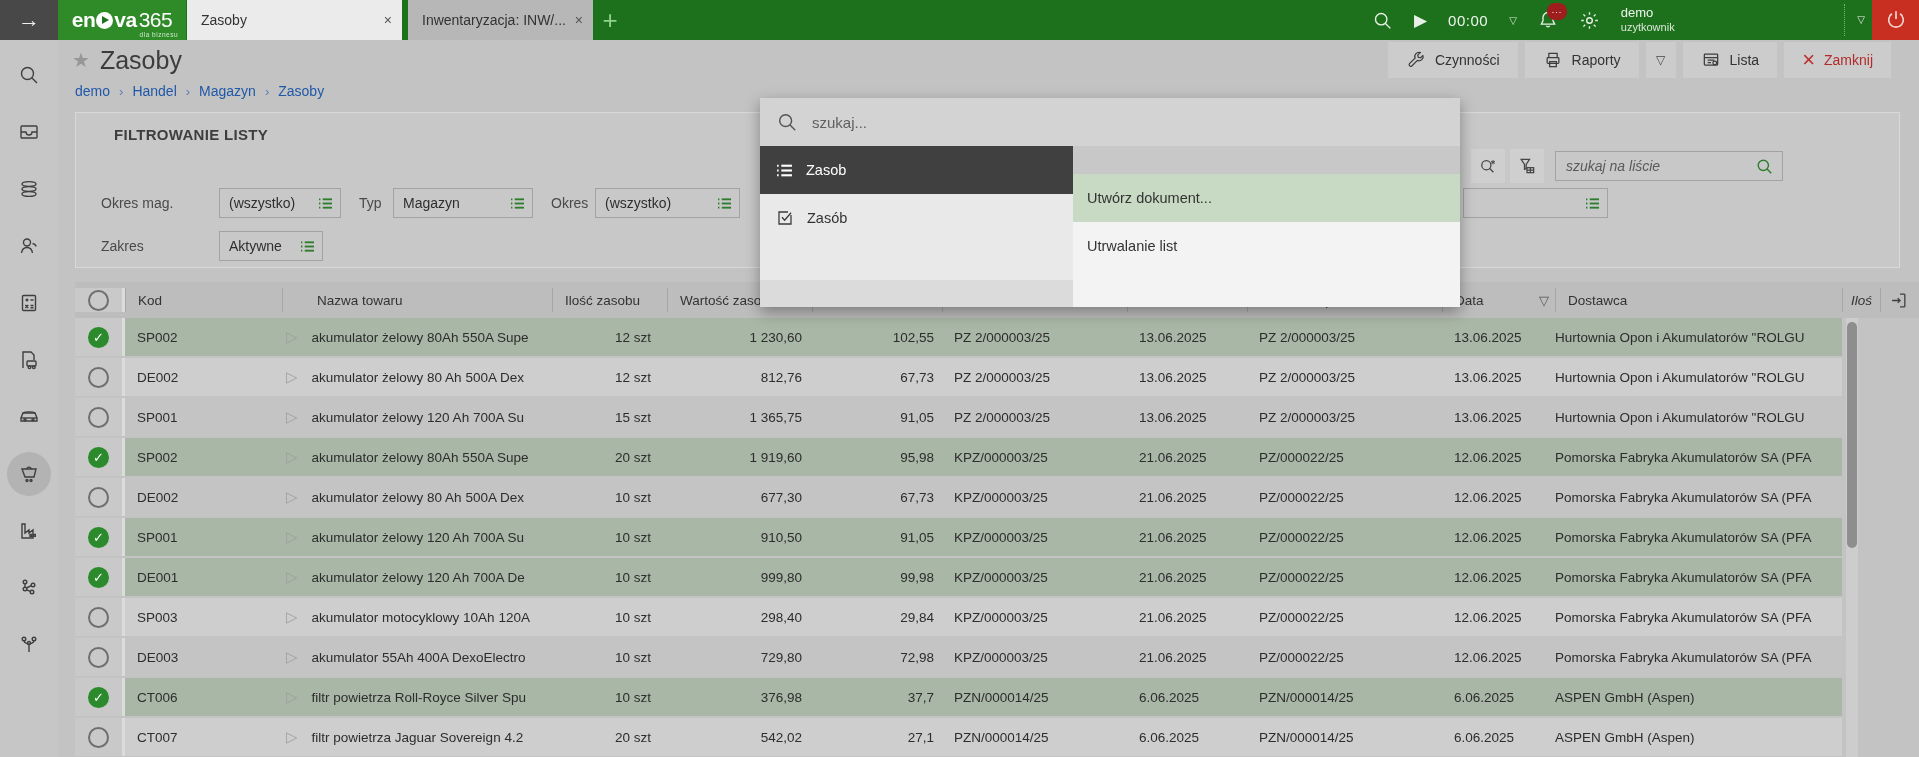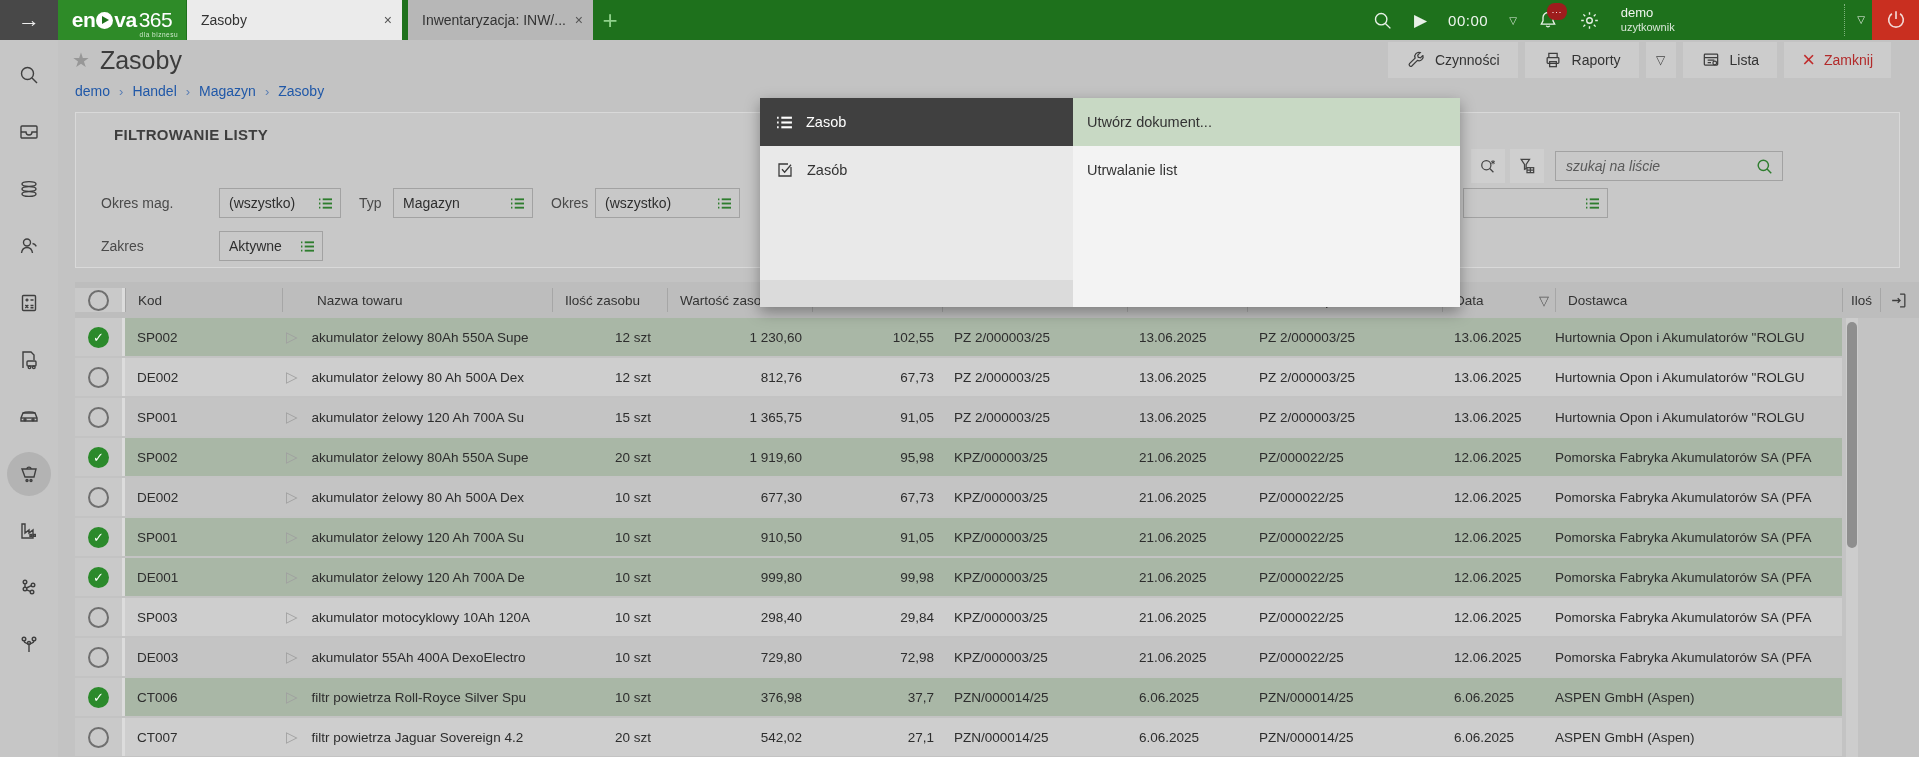--- a/index.html
+++ b/index.html
@@ -79,21 +79,21 @@
   .c-kod{width:157px;padding-left:12px;}
   .c-naz{width:270px;padding-left:4px;}
   .c-ilo{width:115px;justify-content:flex-end;padding-right:16px;}
   .c-war{width:145px;justify-content:flex-end;padding-right:10px;}
   .c-cen{width:130px;justify-content:flex-end;padding-right:8px;}
   .c-dok{width:185px;padding-left:12px;}
   .c-dat{width:120px;padding-left:12px;}
   .c-dkp{width:195px;padding-left:12px;}
   .c-dt2{width:113px;padding-left:12px;}
   .c-dos{width:287px;}
-  .c-ilo2{width:38px;padding-left:8px;}
+  .c-ilo2{width:38px;padding-left:8px;font-style:italic;}
   .c-dock{width:36px;justify-content:center;padding:0;}
   .th.c-dt2{justify-content:space-between;padding-right:6px;}
   .funnel{color:#555;font-size:13px;}
   .selcircle{width:21px;height:21px;border-radius:50%;border:2px solid #6f6f6f;box-sizing:border-box;cursor:pointer;}
   .selcircle.checked{border:none;background:#2b8a2b;display:flex;align-items:center;justify-content:center;}
   .selcircle.checked:after{content:"✓";color:#fff;font-size:13px;font-weight:700;}
   .exp{color:#9f9f9f;font-size:15px;margin-right:14px;cursor:pointer;}
   .scrollbar{position:absolute;left:1846px;top:318px;width:12px;height:439px;background:#cdcdcd;}
   .scroll-thumb{position:absolute;left:1px;top:4px;width:10px;height:226px;background:#8e8e8e;border-radius:5px;cursor:grab;}
   
@@ -101,21 +101,21 @@
   .menu-search{height:48px;background:#d3d3d3;display:flex;align-items:center;padding-left:16px;gap:14px;flex:none;}
   .menu-search svg{stroke:#555;fill:none;stroke-width:1.6;}
   .menu-search .ph{color:#5f5f5f;font-size:15px;}
   .menu-body{flex:1;display:flex;}
   .menu-left{width:313px;background:#e9e9e9;display:flex;flex-direction:column;}
   .menu-item{height:48px;display:flex;align-items:center;gap:13px;padding-left:16px;color:#333;cursor:pointer;flex:none;}
   .menu-item.selected{background:#404040;color:#fff;}
   .menu-item svg{flex:none;}
   .menu-left .filler{flex:1;background:#e9e9e9;}
   .menu-left .filler-dark{height:27px;background:#dbdbdb;flex:none;}
-  .menu-right{flex:1;background:#f3f3f3;display:flex;flex-direction:column;}
+  .menu-right{flex:1;background:#f3f3f3;display:flex;flex-direction:column;margin-top:28px;}
   .submenu-item{height:48px;display:flex;align-items:center;padding-left:14px;color:#333;cursor:pointer;flex:none;}
   .submenu-item.highlighted{background:#c8d9c4;}
 </style>
 </head>
 <body>
 
 <div class="topbar">
   <div class="nav-toggle">
     <span>→</span>
   </div>
@@ -648,20 +648,27 @@
     <div class="cell c-dos">ASPEN GmbH (Aspen)</div>
   </div>
 </div>
 </div>
 
 <div class="scrollbar">
   <div class="scroll-thumb"></div>
 </div>
 
 <div class="menu">
+  <div class="menu-search">
+    <svg width="22" height="22" viewBox="0 0 24 24">
+        <circle cx="10.5" cy="10.5" r="6.5"></circle>
+        <line x1="15.3" y1="15.3" x2="21" y2="21"></line>
+      </svg>
+    <span class="ph">szukaj...</span>
+  </div>
   <div class="menu-body">
     <div class="menu-left">
       <div class="menu-item selected">
         <svg width="17" height="15" viewBox="0 0 16 14">
             <g stroke="#fff" stroke-width="2" fill="none">
               <line x1="5" y1="2.5" x2="15" y2="2.5"></line>
               <line x1="5" y1="7" x2="15" y2="7"></line>
               <line x1="5" y1="11.5" x2="15" y2="11.5"></line>
               <line x1="1" y1="2.5" x2="2.5" y2="2.5"></line>
               <line x1="1" y1="7" x2="2.5" y2="7"></line>

